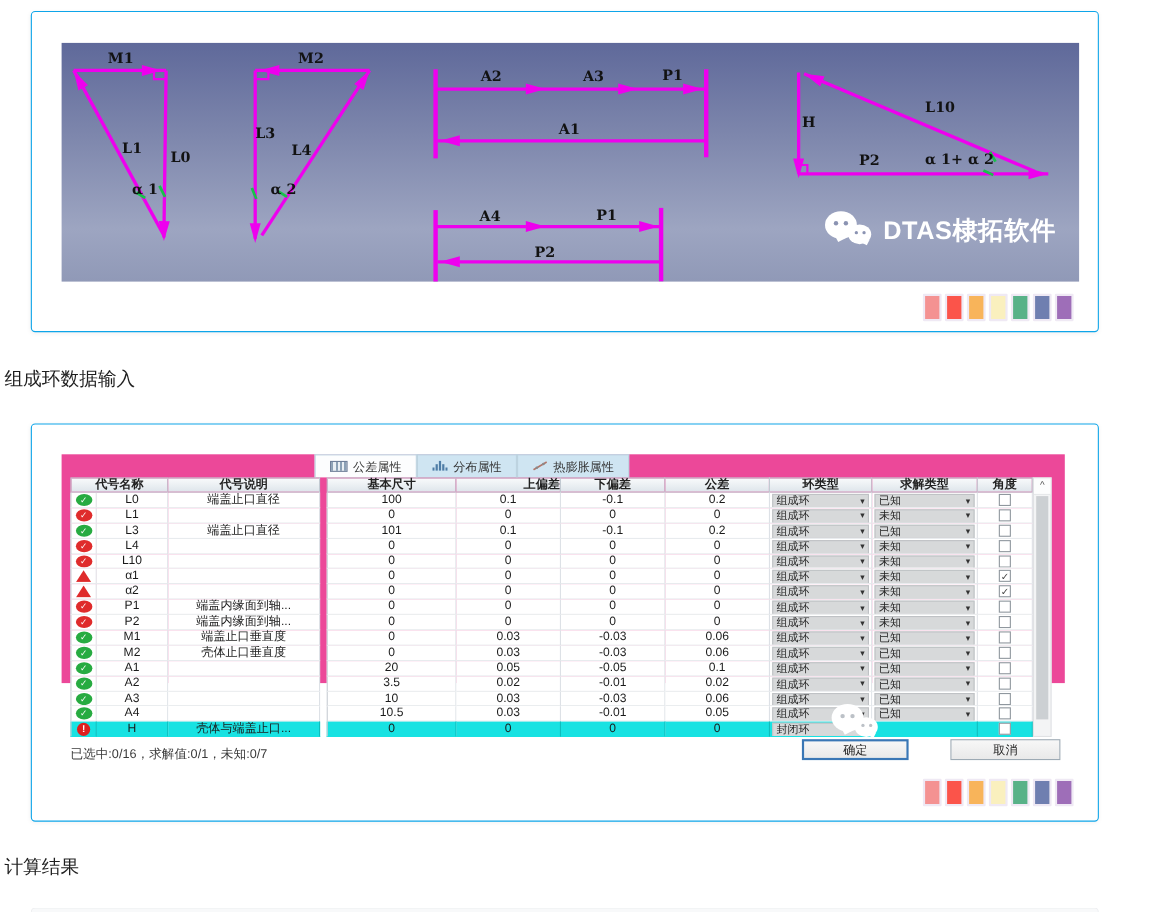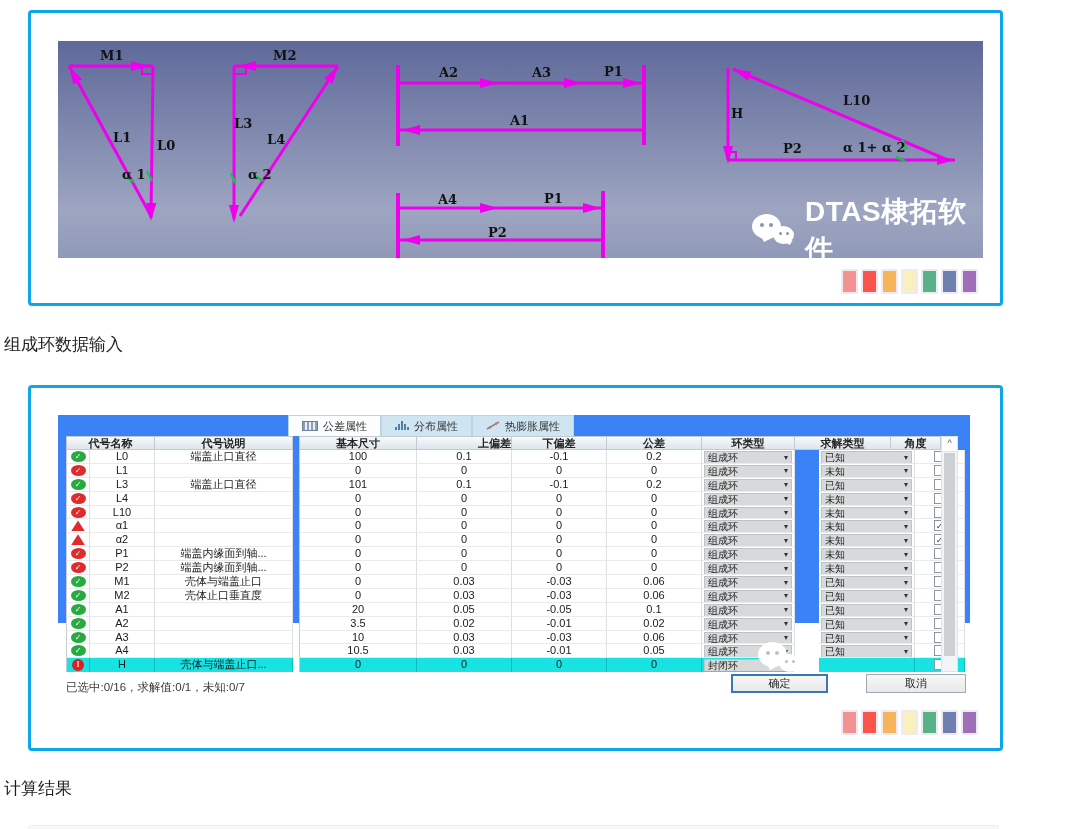--- a/index.html
+++ b/index.html
@@ -1,32 +1,32 @@
 <!DOCTYPE html>
 <html><head>
 <meta charset="utf-8">
 <style>
   html,body{margin:0;padding:0;background:#ffffff;}
   .page{position:relative;width:1065px;height:829px;background:#fff;overflow:hidden;
         font-family:"Liberation Sans","DejaVu Sans",sans-serif;}
-  .card{position:absolute;background:#fff;border:3px solid #0ea5e9;border-radius:4px;
+  .card{position:absolute;background:#fff;border:1px solid #0ea5e9;border-radius:4px;
         box-shadow:0 1px 4px rgba(0,0,0,.05);}
   .card1{left:28px;top:10px;width:969px;height:290px;}
   .card2{left:28px;top:385px;width:969px;height:360px;}
 
   
   .figure{position:absolute;left:27px;top:28px;width:925px;height:217px;
           background:linear-gradient(180deg,#5f699a 0%,#7d86ac 38%,#9da5c1 78%,#9099b7 100%);}
   .dlabel{position:absolute;font-family:"DejaVu Serif","Liberation Serif",serif;
           font-size:13px;font-weight:bold;color:#121212;white-space:nowrap;line-height:13px;}
 
   
   .watermark{position:absolute;display:flex;align-items:center;gap:9px;color:#fff;
              font-weight:bold;letter-spacing:.5px;}
-  .wm1{left:694px;top:152px;font-size:28px;}
+  .wm1{left:694px;top:152px;font-size:23px;}
   .wm2{left:700px;top:226px;font-size:24px;color:rgba(255,255,255,.93);
        text-shadow:0 0 2px rgba(120,120,120,.35);z-index:6;}
   .wx{position:relative;width:44px;height:37px;flex:0 0 auto;}
   .wx .b1{position:absolute;left:0;top:1px;width:29px;height:25px;background:#fff;border-radius:50%;}
   .wx .b2{position:absolute;left:21px;top:13px;width:21px;height:18px;background:#fff;border-radius:50%;}
   .wx .t1{position:absolute;left:6px;top:23px;width:0;height:0;border:6px solid transparent;
           border-top-color:#fff;transform:rotate(18deg);}
   .wx .t2{position:absolute;left:34px;top:28px;width:0;height:0;border:4px solid transparent;
           border-top-color:#fff;transform:rotate(-18deg);}
   .wx .d{position:absolute;width:4px;height:4px;border-radius:50%;background:#8b93b2;}
@@ -36,21 +36,21 @@
 
   
   .palette{position:absolute;right:22px;display:flex;gap:3px;}
   .pal1{top:256px;} .pal2{top:322px;}
   .swatch{width:13px;height:21px;border:2px solid #efe9f4;border-radius:1px;box-sizing:content-box;}
 
   
   .section-title{position:absolute;left:4px;margin:0;font-size:17px;font-weight:400;color:#1e1e1e;}
 
   
-  .dialog{position:absolute;left:27px;top:27px;width:912px;height:208px;background:#3b82f6;}
+  .dialog{position:absolute;left:27px;top:27px;width:912px;height:208px;background:#ec4899;}
   .tabs{position:absolute;left:230px;top:0;height:21px;display:flex;}
   .tab{display:flex;align-items:center;gap:5px;padding:0 13px;font-size:11px;color:#333;
        background:#cfe5f2;border:1px solid #bdd3e0;border-bottom:none;cursor:default;}
   .tab.active{background:#fcfdfe;}
   .ticon{display:inline-block;}
   .ticon-ruler{width:14px;height:8px;border:1px solid #70809a;
       background:repeating-linear-gradient(90deg,#8ba0b5 0 2px,#e9eff4 2px 4px);}
 
   .hrow{position:absolute;left:8px;top:21px;display:flex;height:14px;}
   .hcell{background:linear-gradient(#f8fafb,#dee5eb);border:1px solid #c2cad2;border-left:none;
@@ -64,21 +64,21 @@
   .tbody{position:absolute;left:8px;top:35px;}
   .trow{display:flex;height:13.9px;}
   .cell{background:#fff;border-right:1px solid #dde1e6;border-bottom:1px solid #e8ebee;
         font-size:11px;line-height:13px;color:#1b1b1b;box-sizing:border-box;overflow:hidden;}
   .icon-c{width:24px;border-left:1px solid #c8cdd3;display:flex;align-items:center;justify-content:center;}
   .name-c{width:65px;text-align:center;}
   .desc-c{width:138px;text-align:center;white-space:nowrap;}
   .gap-c{width:6px;}
   .num{text-align:center;}
   .w-basic{width:118px;border-left:1px solid #c8cdd3;} .w-up{width:95px;} .w-low{width:95px;} .w-tol{width:95px;}
-  .ring-c{width:93px;} .solve-c{width:96px;margin-left:24px;} .angle-c{width:50px;display:flex;align-items:center;justify-content:center;}
+  .ring-c{width:93px;} .solve-c{width:96px;} .angle-c{width:50px;display:flex;align-items:center;justify-content:center;}
   .combo{display:flex;align-items:center;margin:1px 2px;height:11px;background:#d7d9da;
          border:1px solid #bfc2c5;font-size:10px;color:#222;padding:0 3px;flex:1;position:relative;}
   .combo-txt{flex:1;white-space:nowrap;overflow:hidden;}
   .combo-arrow{font-size:8px;color:#333;line-height:8px;}
   .checkbox{width:11px;height:11px;background:#fff;border:1px solid #8f979e;font-size:9px;
             line-height:10px;text-align:center;color:#444;box-sizing:border-box;}
   .status-icon{display:inline-flex;align-items:center;justify-content:center;
                color:#fff;font-size:8px;font-weight:bold;line-height:9px;}
   .green-check{width:15px;height:11px;border-radius:50%;background:#27ab41;}
   .red-check{width:15px;height:11px;border-radius:50%;background:#df2b2b;}
@@ -509,21 +509,21 @@
     <div class="cell angle-c">
       <span class="checkbox"></span>
     </div>
   </div>
 
   <div class="trow">
     <div class="cell icon-c">
       <span class="status-icon green-check">✓</span>
     </div>
     <div class="cell name-c">M1</div>
-    <div class="cell desc-c">壳体与端盖止口</div>
+    <div class="cell desc-c">端盖止口垂直度</div>
     <div class="gap-c"></div>
     <div class="cell num w-basic">0</div>
     <div class="cell num w-up">0.03</div>
     <div class="cell num w-low">-0.03</div>
     <div class="cell num w-tol">0.06</div>
     <div class="cell ring-c">
       <span class="combo">
         <span class="combo-txt">组成环</span>
         <span class="combo-arrow">▾</span>
       </span>

